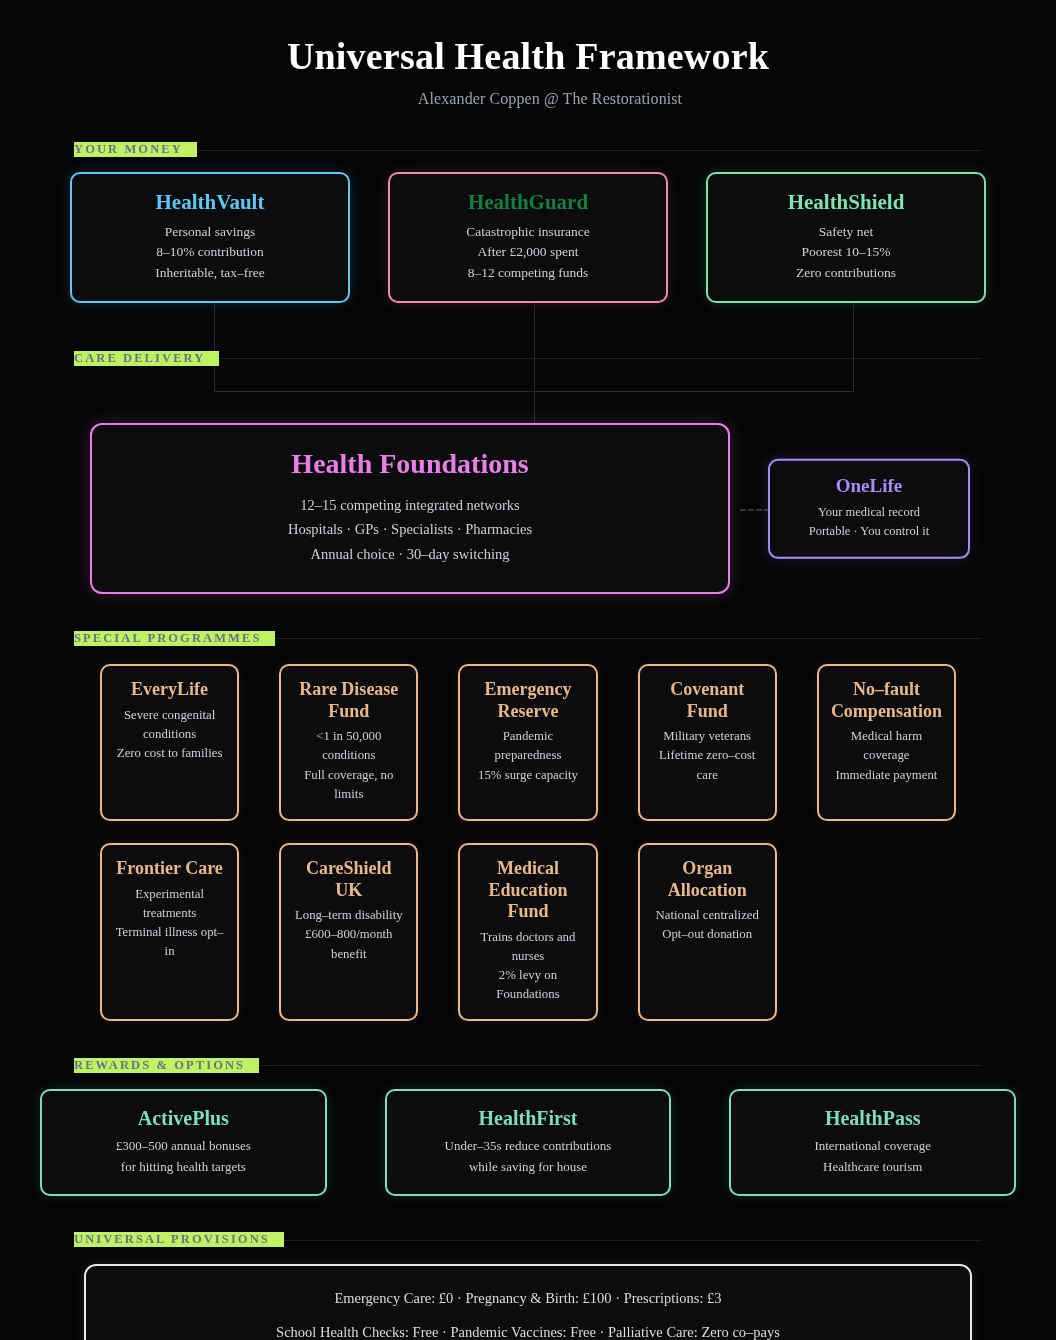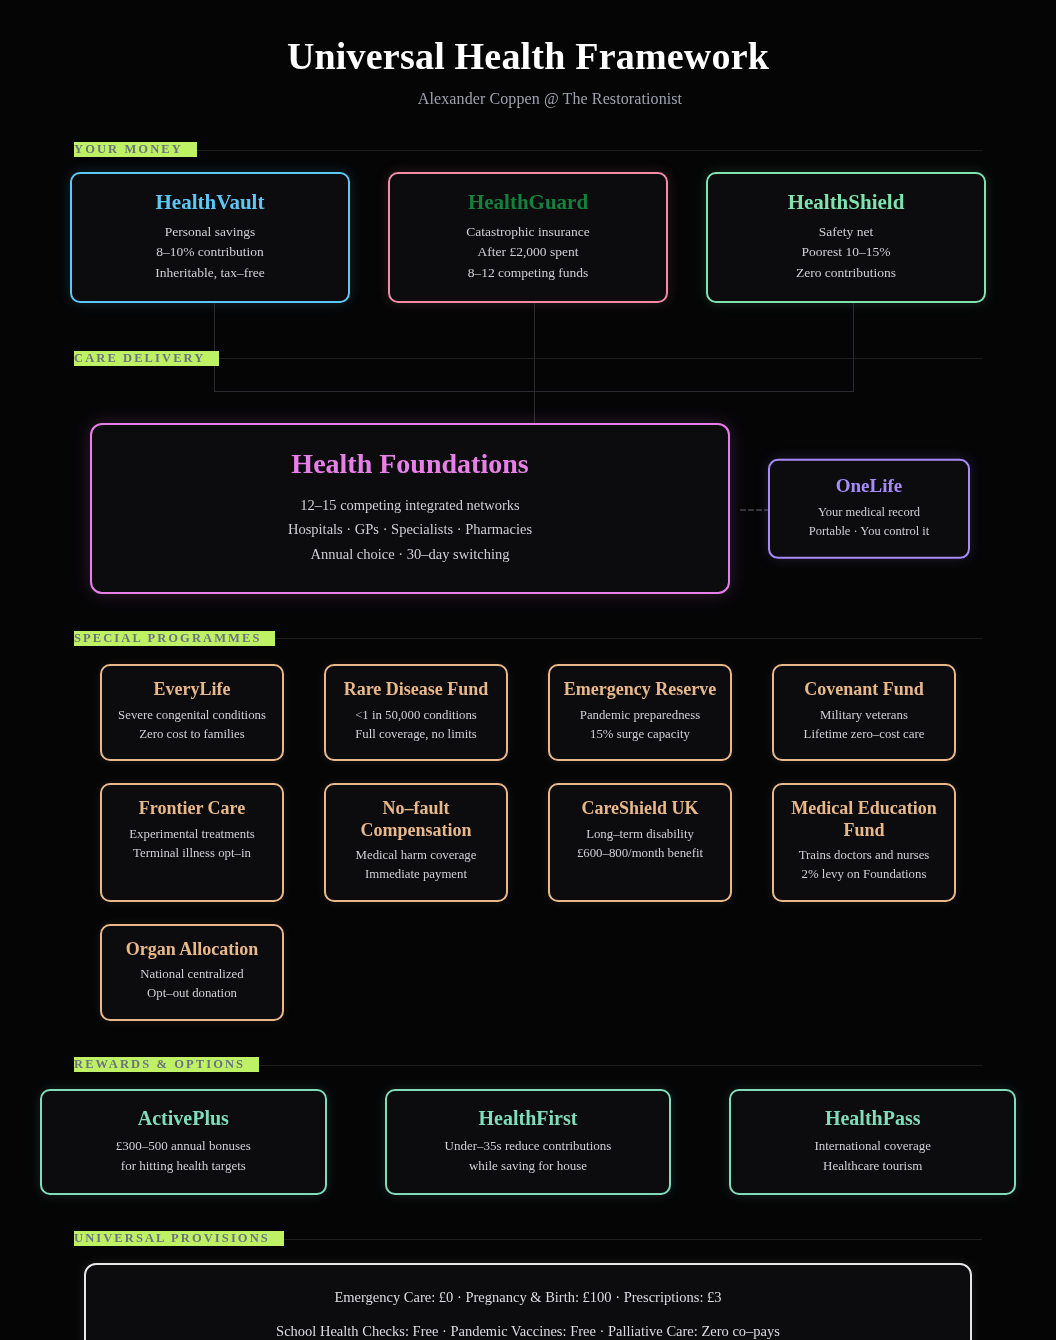--- a/index.html
+++ b/index.html
@@ -154,21 +154,21 @@
     padding: 14px 12px 16px;
     border-color: #a78bfa;
     box-shadow: 0 0 13px rgba(167,139,250,.17);
   }
   .c-onelife .card-title { font-size: 19px; color: #a78bfa; margin-bottom: 6px; }
   .c-onelife .card-line { font-size: 12.5px; line-height: 1.5; }
 
   
   .prog-grid {
     display: grid;
-    grid-template-columns: repeat(4, 1fr);
+    grid-template-columns: repeat(5, 1fr);
     gap: 22px 40px;
     margin: 16px 96px 0;
   }
   .c-prog {
     border-color: #e8b88a;
     box-shadow: 0 0 10px rgba(232,184,138,.11);
     padding: 13px 12px 15px;
   }
   .c-prog .card-title { font-size: 18px; color: #e8b88a; margin-bottom: 5px; }
   .c-prog .card-line { font-size: 12.8px; line-height: 1.5; }
@@ -297,28 +297,28 @@
       <div class="card-line">Pandemic preparedness</div>
       <div class="card-line">15% surge capacity</div>
     </div>
 
     <div class="card c-prog">
       <div class="card-title">Covenant Fund</div>
       <div class="card-line">Military veterans</div>
       <div class="card-line">Lifetime zero–cost care</div>
     </div>
     <div class="card c-prog">
+      <div class="card-title">No–fault Compensation</div>
+      <div class="card-line">Medical harm coverage</div>
+      <div class="card-line">Immediate payment</div>
+    </div>
+    <div class="card c-prog">
       <div class="card-title">Frontier Care</div>
       <div class="card-line">Experimental treatments</div>
       <div class="card-line">Terminal illness opt–in</div>
-    </div>
-    <div class="card c-prog">
-      <div class="card-title">No–fault Compensation</div>
-      <div class="card-line">Medical harm coverage</div>
-      <div class="card-line">Immediate payment</div>
     </div>
 
     <div class="card c-prog">
       <div class="card-title">CareShield UK</div>
       <div class="card-line">Long–term disability</div>
       <div class="card-line">£600–800/month benefit</div>
     </div>
     <div class="card c-prog">
       <div class="card-title">Medical Education Fund</div>
       <div class="card-line">Trains doctors and nurses</div>

